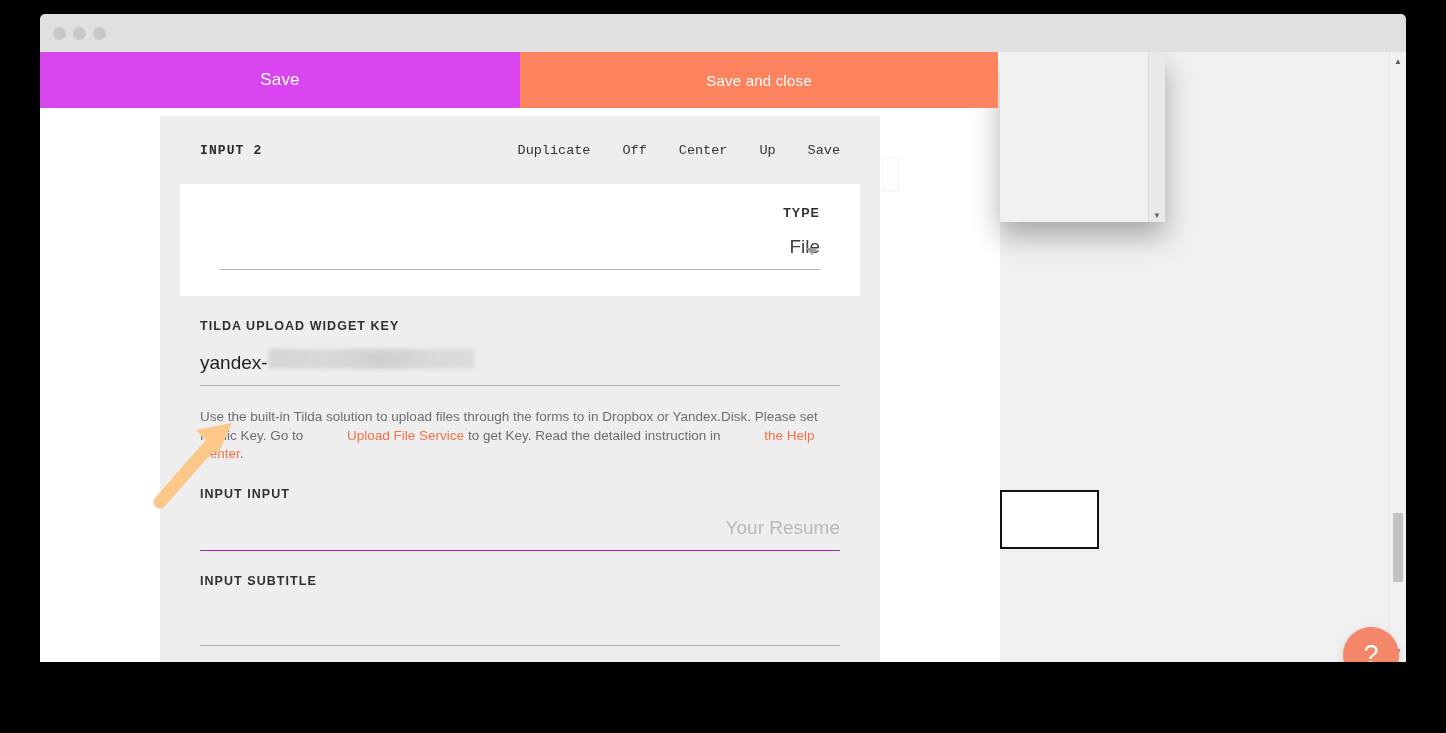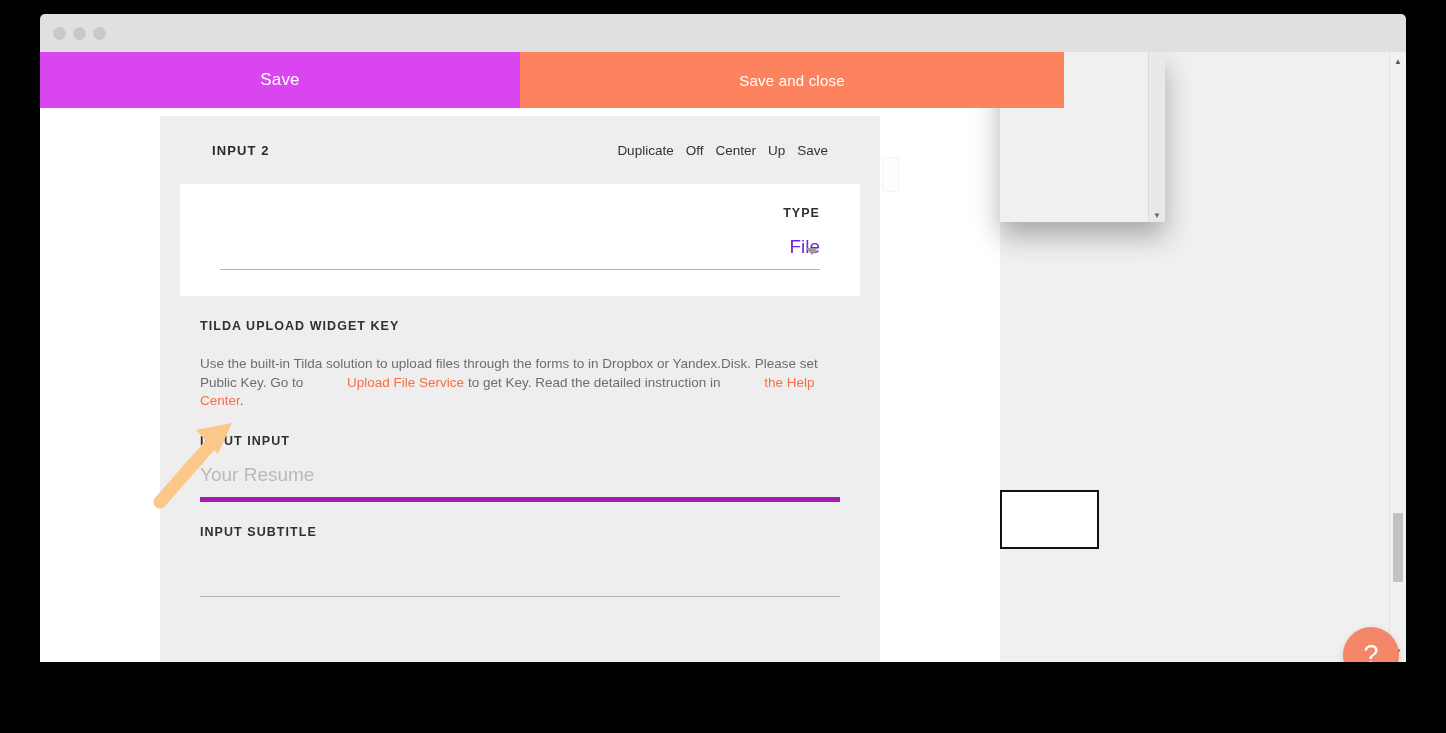--- a/index.html
+++ b/index.html
@@ -137,21 +137,21 @@
     background: #d946ef;
     color: #ffffff;
     display: flex;
     align-items: center;
     justify-content: center;
     font-size: 17px;
     letter-spacing: 0.2px;
     cursor: pointer;
   }
   .btn-save-close {
-    width: 544px;
+    width: 478px;
     height: 100%;
     background: #fc835d;
     color: #ffffff;
     display: flex;
     align-items: center;
     justify-content: center;
     font-size: 15px;
     letter-spacing: 0.2px;
     cursor: pointer;
   }
@@ -168,35 +168,36 @@
     top: 64px;
     width: 720px;
     height: 546px;
     background: #eeeeee;
     z-index: 30;
     overflow: hidden;
   }
   .modal-head {
     position: relative;
     height: 68px;
-    padding: 0 52px;
+    padding: 0 40px;
     display: flex;
     align-items: center;
     justify-content: space-between;
+    font-family: Liberation Mono, monospace;
   }
   .modal-title {
     font-size: 13px;
     font-weight: bold;
     letter-spacing: 1.1px;
     color: #2a2a2a;
   }
   .modal-actions {
     display: flex;
     align-items: flex-start;
-    gap: 12px;
+    gap: 32px;
   }
   .modal-actions a {
     font-size: 13.5px;
     color: #333333;
     text-decoration: none;
     cursor: pointer;
   }
 
   .field-card {
     margin: 0 20px;
@@ -218,41 +219,41 @@
   }
 
   .select-row {
     position: relative;
     border-bottom: 1px solid #b4b4b4;
     padding-bottom: 11px;
     cursor: pointer;
   }
   .select-value {
     font-size: 19px;
-    color: #6d28d9;
+    color: #404040;
   }
   .select-caret {
     position: absolute;
     right: 2px;
     bottom: 14px;
     width: 0;
     height: 0;
     border-left: 6px solid transparent;
     border-right: 6px solid transparent;
     border-top: 7px solid #9a9a9a;
   }
 
   .text-row {
     position: relative;
     border-bottom: 1px solid #b4b4b4;
     padding-bottom: 11px;
     display: flex;
     align-items: baseline;
   }
-  .text-row.focused { border-bottom: 5px solid #a21caf; }
+  .text-row.focused { border-bottom: 1px solid #a21caf; justify-content: flex-end; }
   .text-value {
     font-size: 19px;
     color: #1e1e1e;
     white-space: pre;
   }
   .text-placeholder {
     font-size: 19px;
     color: #b9b9b9;
   }
   .redacted {
@@ -399,20 +400,24 @@
       <div class="field-card">
         <div class="field-label">TYPE</div>
         <div class="select-row">
           <span class="select-value">File</span>
           <span class="select-caret"></span>
         </div>
       </div>
 
       <div class="field">
         <div class="field-label">TILDA UPLOAD WIDGET KEY</div>
+        <div class="text-row">
+          <span class="text-value">yandex-</span>
+          <span class="redacted"></span>
+        </div>
         <div class="help-text">
           <span>Use the built-in Tilda solution to upload files through the forms to in Dropbox or Yandex.Disk. Please set Public Key. Go to </span><a>Upload File Service</a><span> to get Key. Read the detailed instruction in </span><a>the Help Center</a><span>.</span>
         </div>
       </div>
 
       <div class="field">
         <div class="field-label">INPUT INPUT</div>
         <div class="text-row focused">
           <span class="text-placeholder">Your Resume</span>
         </div>

